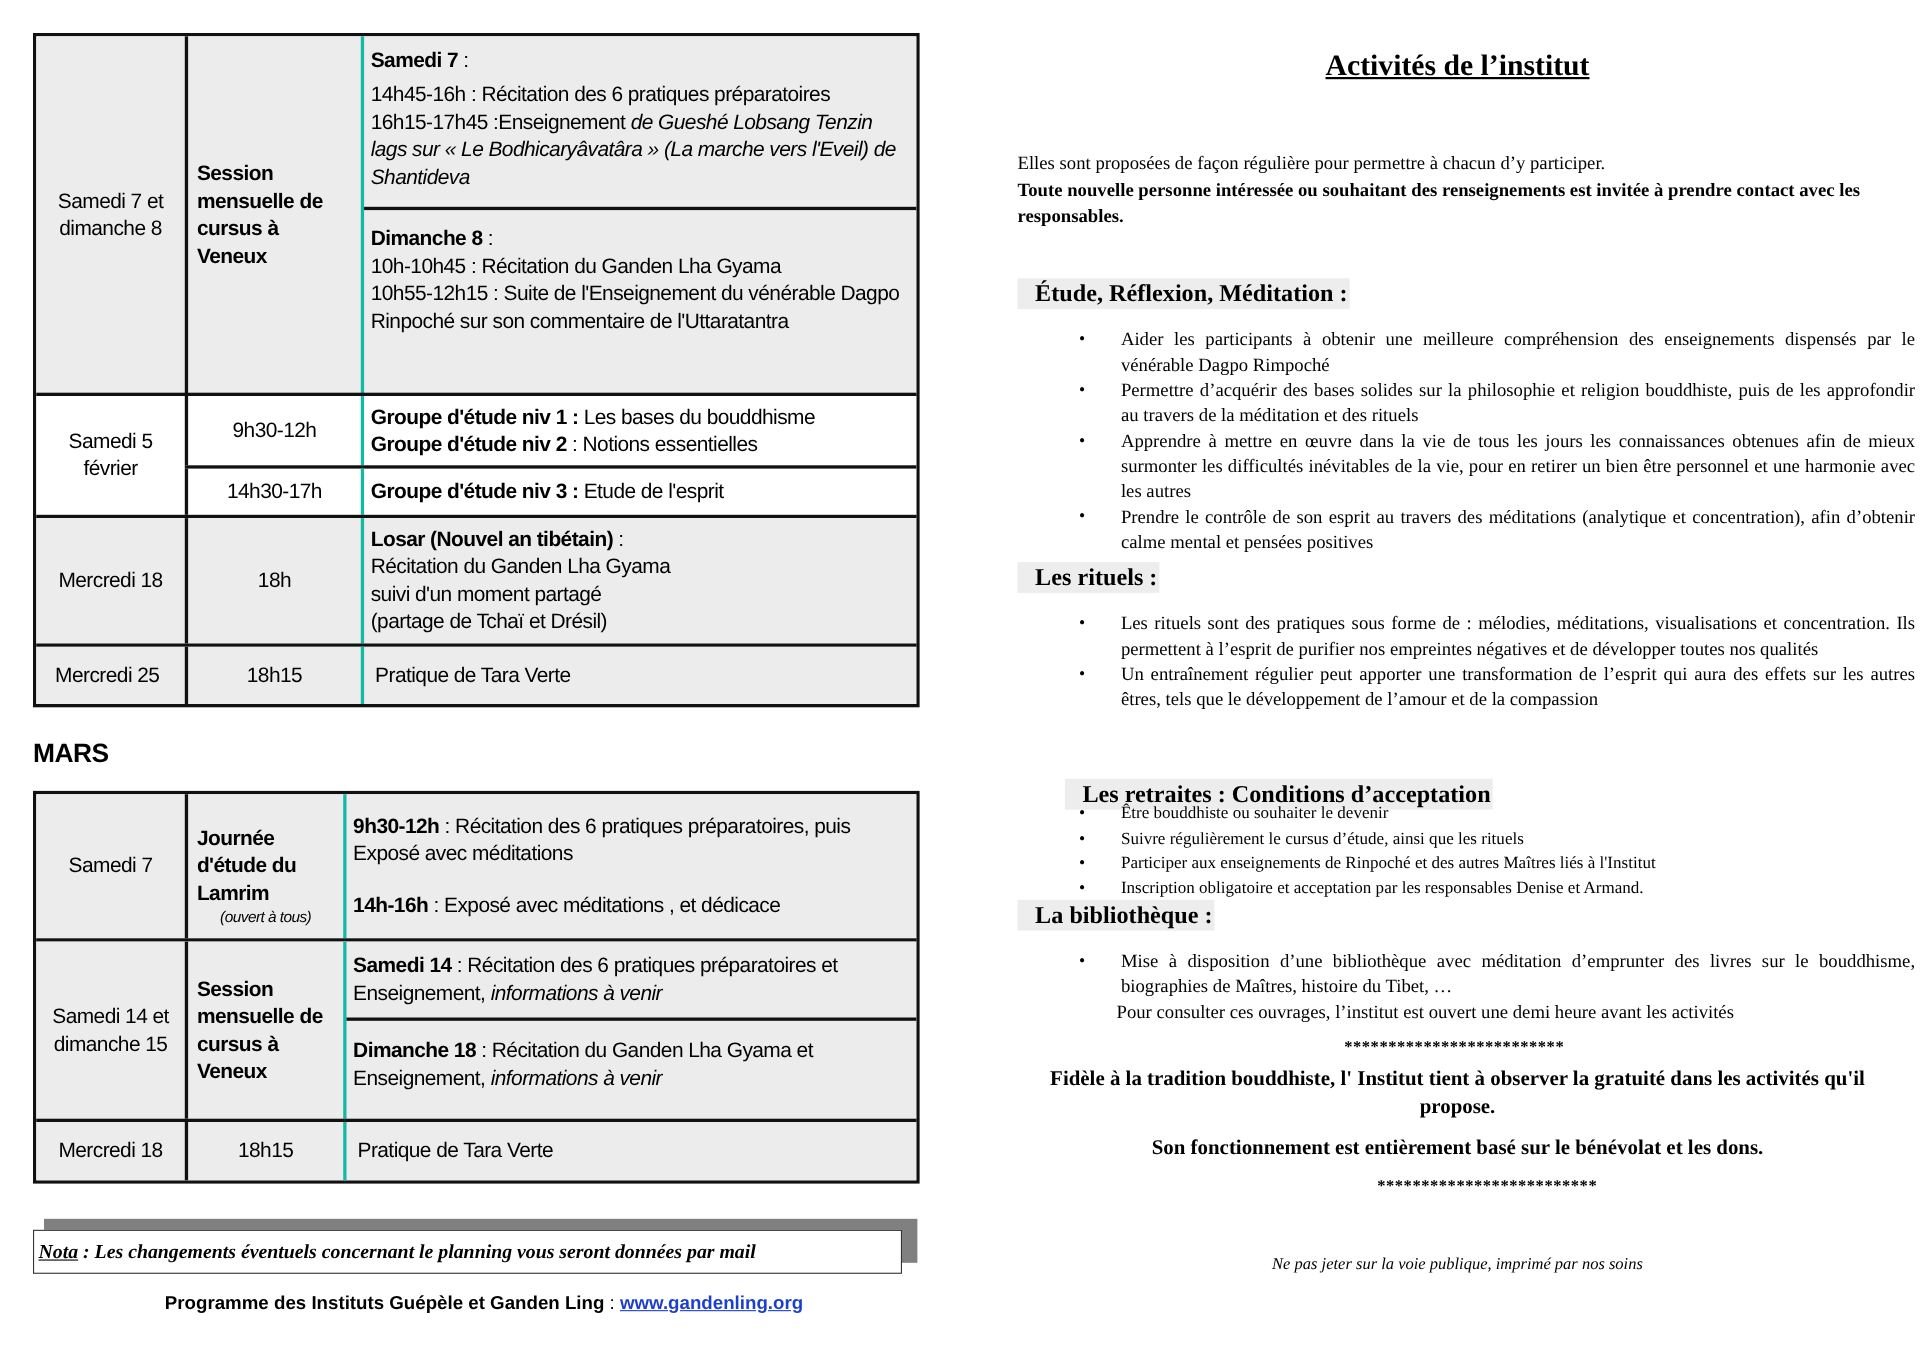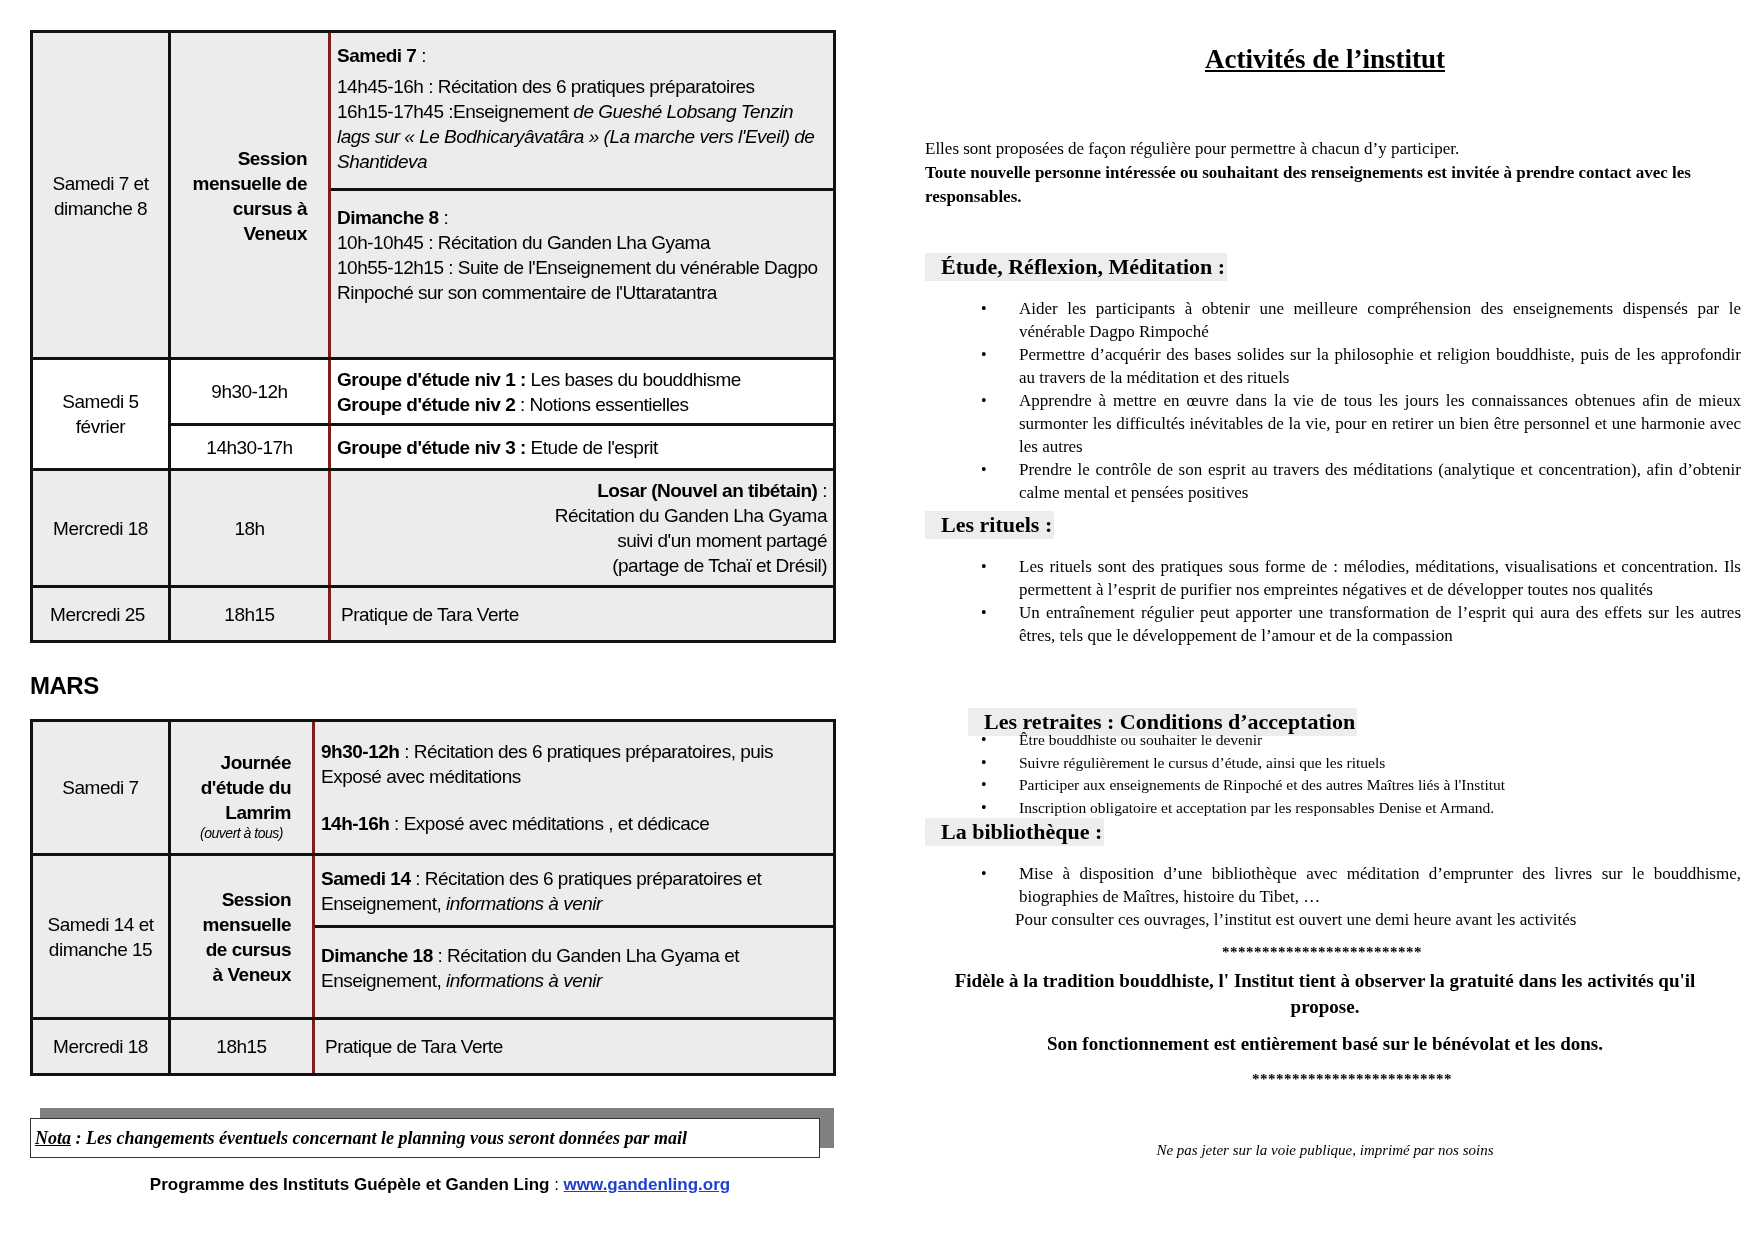--- a/index.html
+++ b/index.html
@@ -4,29 +4,29 @@
 <style>
   html, body { margin:0; padding:0; background:#ffffff; }
   body { width:1755px; height:1240px; position:relative; overflow:hidden; color:#000; }
 
   
   .tbl { position:absolute; left:30px; width:806px; border:3px solid #111; box-sizing:border-box; }
   .row { position:absolute; left:0; right:0; box-sizing:border-box; }
   .cell { position:absolute; top:0; bottom:0; box-sizing:border-box; display:flex; flex-direction:column; justify-content:center;
           font-family:"Liberation Sans", sans-serif; font-size:19px; line-height:25px; letter-spacing:-0.5px; transform-origin:left; }
   .c1 { left:0; text-align:center; align-items:center; padding:0 4px; }
-  .c2 { text-align:right; align-items:center; border-left:3px solid #111; padding:0 21px; }
-  .c3 { border-left:3px solid #7f1d1d; padding:0 6px; justify-content:center; }
+  .c2 { text-align:left; align-items:center; border-left:3px solid #111; padding:0 8px; }
+  .c3 { border-left:3px solid #14b8a6; padding:0 6px; justify-content:center; }
   .gray { background:#ececec; }
   .white { background:#ffffff; }
   .hline { position:absolute; height:3px; background:#111; }
   .b { font-weight:bold; }
   .i { font-style:italic; }
   .sub { position:absolute; left:0; right:0; box-sizing:border-box; padding:0 6px; display:flex; flex-direction:column; justify-content:center; }
-  .center { text-align:center; align-items:flex-end; }
+  .center { text-align:center; align-items:flex-start; }
   .small-i { font-style:italic; font-size:14px; line-height:16px; font-weight:normal; }
 
   .month { position:absolute; left:30px; top:672px; font-family:"Liberation Sans", sans-serif; font-weight:bold; font-size:24px; letter-spacing:-0.5px; }
 
   
   .nota-shadow { position:absolute; left:40px; top:1108px; width:794px; height:40px; background:#808080; }
   .nota-box { position:absolute; left:30px; top:1118px; width:790px; height:40px; background:#fff; border:1px solid #333; box-sizing:border-box;
               font-family:"Liberation Serif", serif; font-weight:bold; font-style:italic; font-size:18px; padding:9px 4px 0 4px; white-space:nowrap; }
   .nota-box .u { text-decoration:underline; }
   .footer { position:absolute; left:0; width:880px; top:1175px; text-align:center; font-family:"Liberation Sans", sans-serif; font-weight:bold; font-size:17px; }

